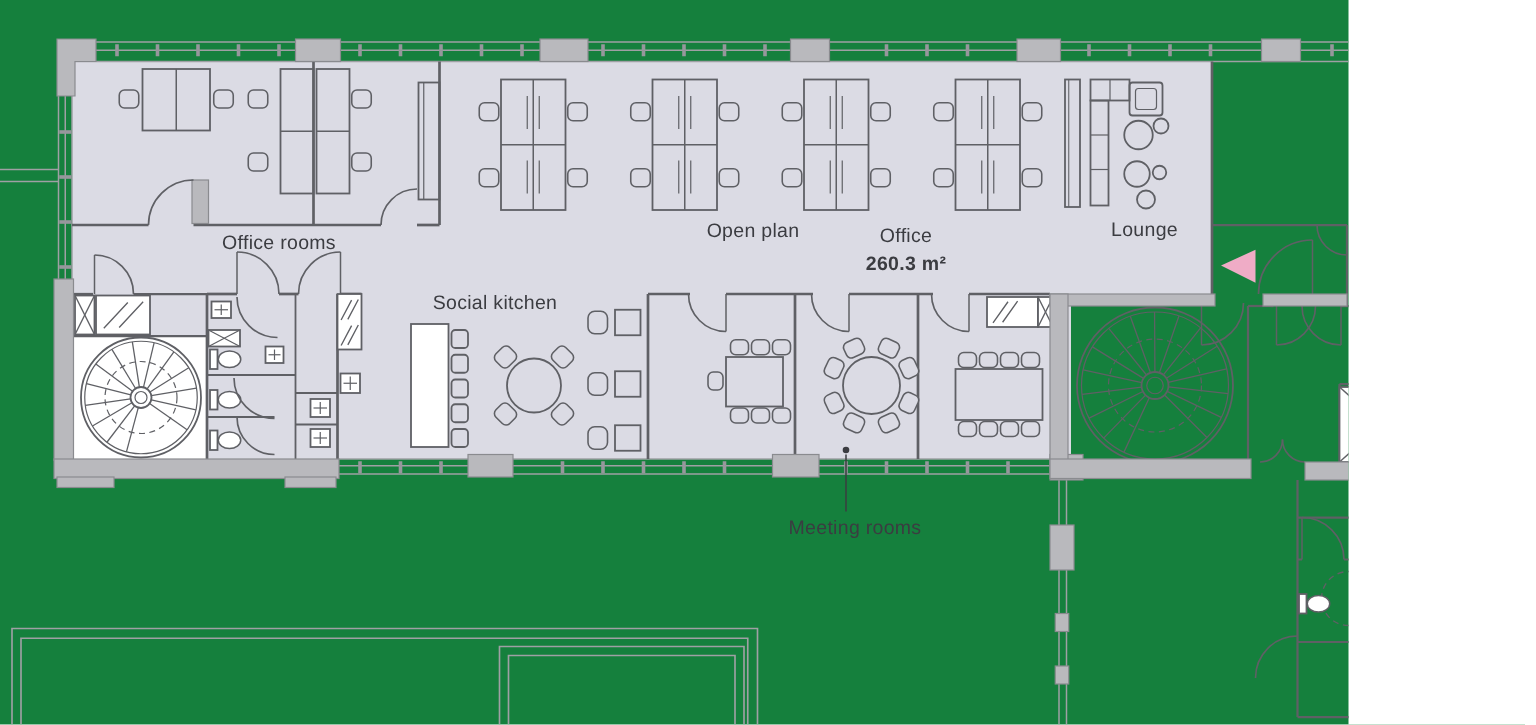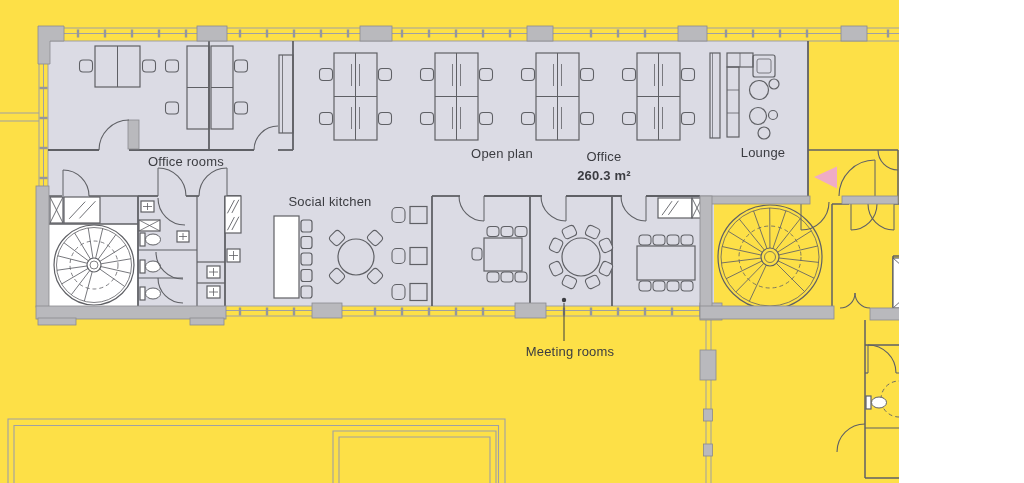--- a/index.html
+++ b/index.html
@@ -1,16 +1,16 @@
 <!DOCTYPE html>
 <html><head>
 <meta charset="utf-8">
 <style>
   html,body{margin:0;padding:0;background:#fff;}
-  .canvas{position:relative;width:899px;height:483px;background:#fde047;overflow:hidden;
+  .canvas{position:relative;width:899px;height:483px;background:#15803d;overflow:hidden;
           font-family:"Liberation Sans", sans-serif;}
   svg{position:absolute;left:0;top:0;}
   text{font-family:"Liberation Sans", sans-serif;}
 </style>
 </head>
 <body>
 
 <div class="canvas">
 <svg width="1024" height="483" viewBox="0 0 1024 483">
   <g>

